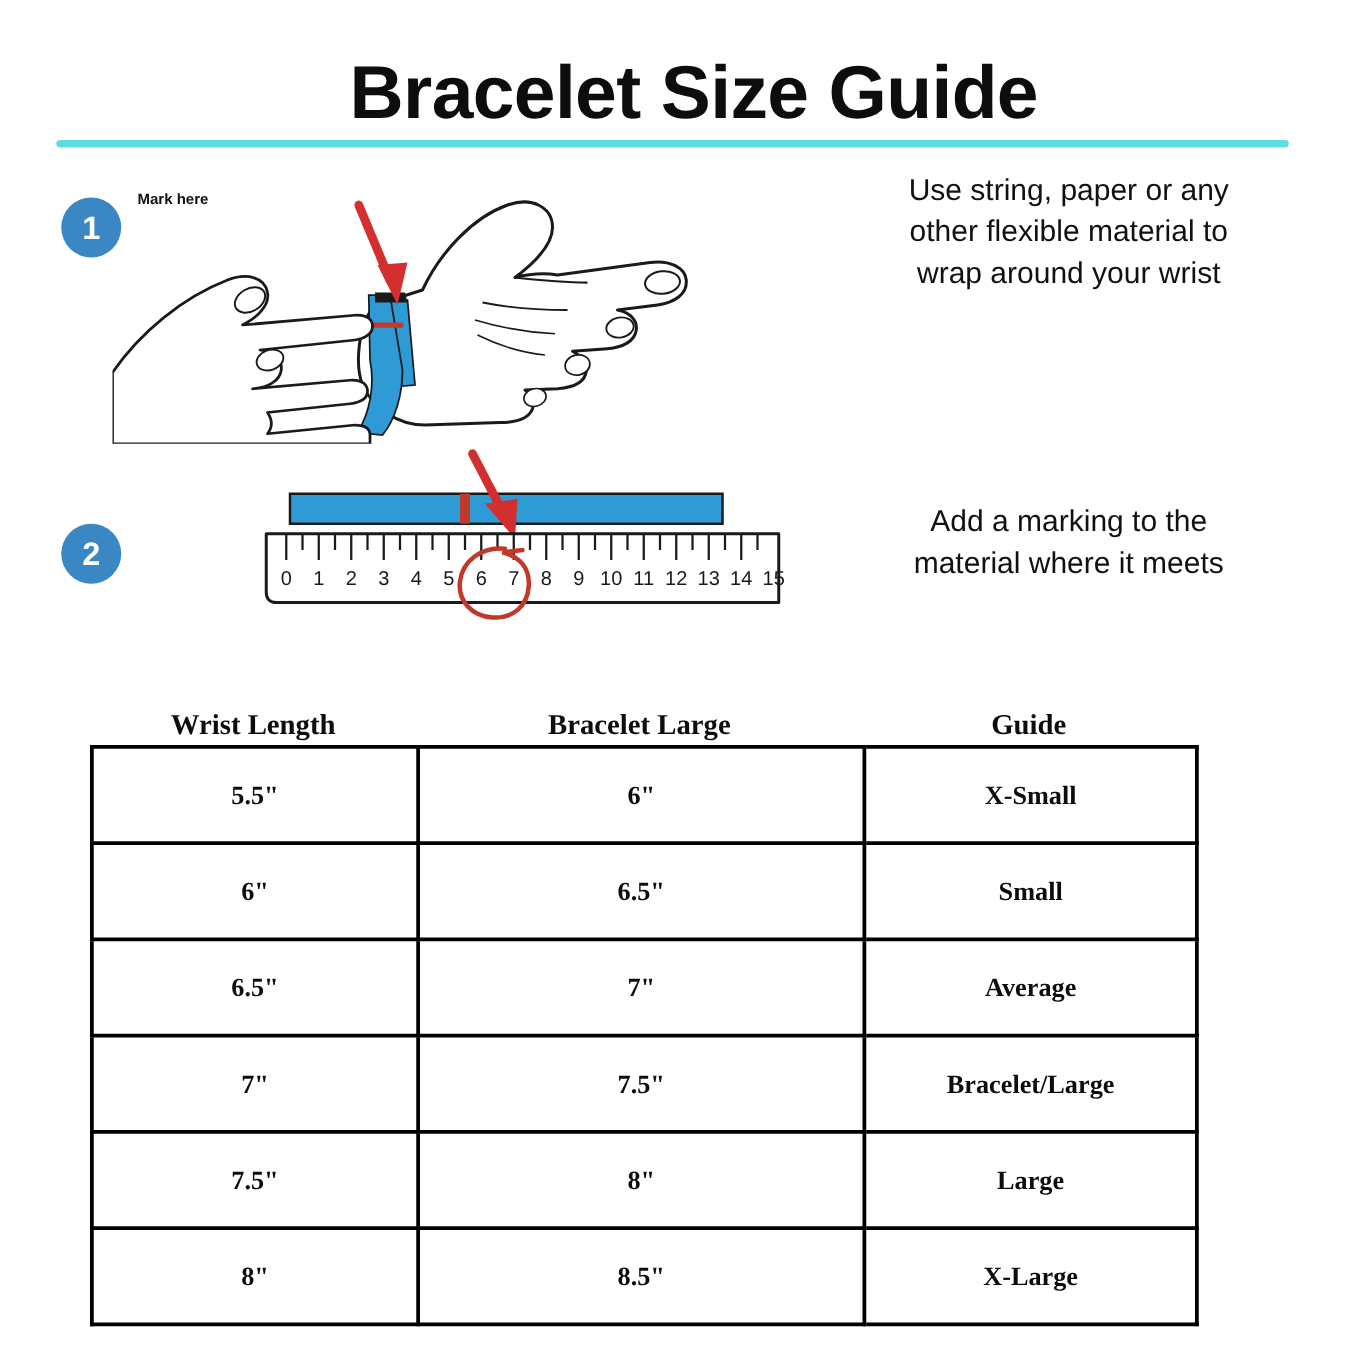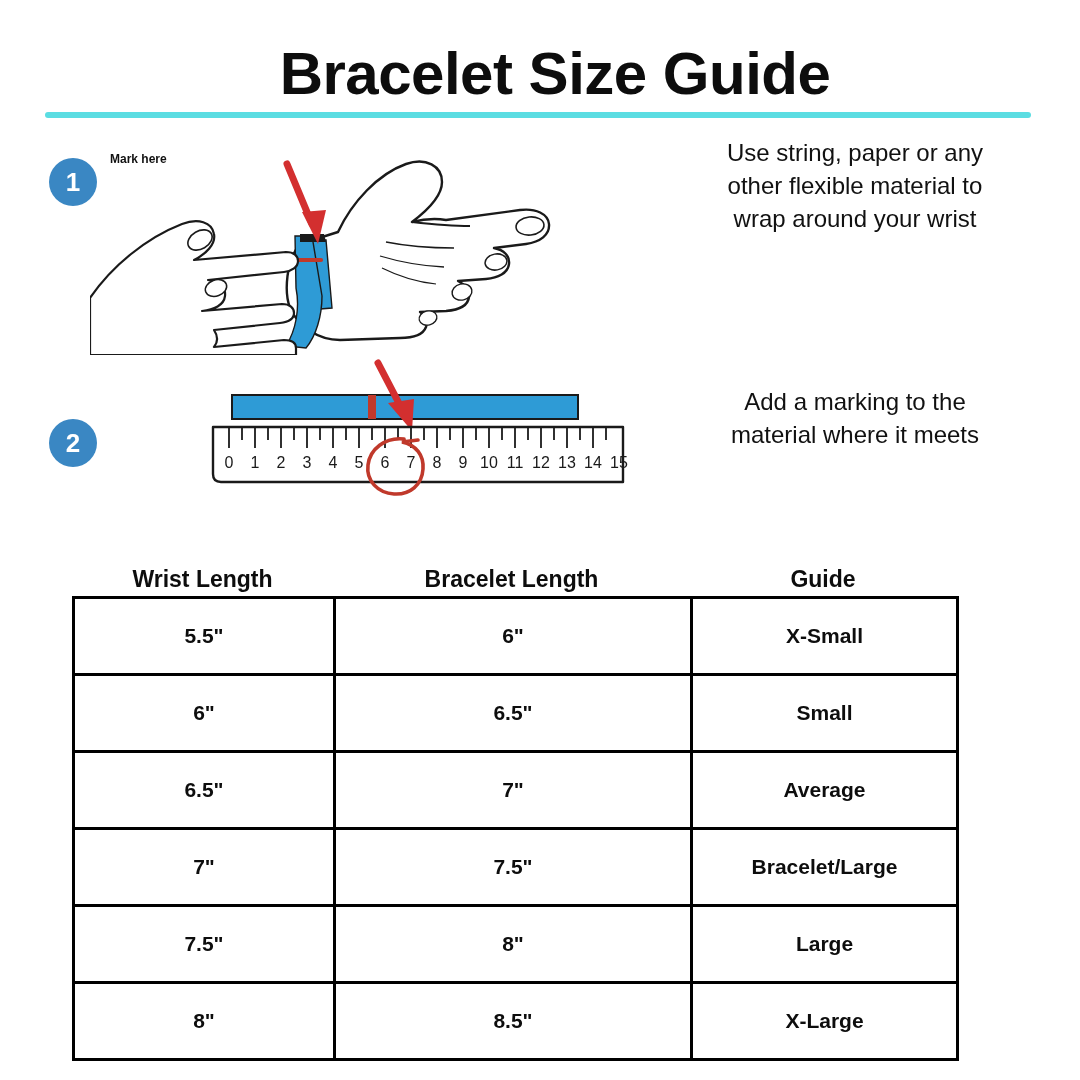--- a/index.html
+++ b/index.html
@@ -88,28 +88,29 @@
   .side-text {
     position: absolute;
     left: 700px;
     width: 310px;
     text-align: center;
     font-size: 24px;
     line-height: 1.38;
     color: #111111;
   }
   #side-text-1 { top: 136px; }
-  #side-text-2 { top: 385px; }
+  #side-text-2 { top: 401px; }
 
   
   .table-wrap {
     position: absolute;
     left: 72px;
     top: 528px;
     width: 809px;
+    font-family: Liberation Serif, serif;
   }
   .table-headers {
     display: flex;
     align-items: flex-end;
     height: 68px;
   }
   .th {
     text-align: center;
     font-size: 23px;
     font-weight: 700;
@@ -265,21 +266,21 @@
 </div>
 
 <div id="side-text-1" class="side-text">Use string, paper or any other flexible material to wrap around your wrist</div>
 <div id="side-text-2" class="side-text">Add a marking to the material where it meets</div>
 
 <div class="table-wrap">
   <div class="table-headers">
     <div class="th col-1">
       <div>Wrist Length</div>
     </div>
-    <div class="th col-2">Bracelet Length</div>
+    <div class="th col-2">Bracelet Large</div>
     <div class="th col-3">Guide</div>
   </div>
 
   <table class="size-table">
     <colgroup>
       <col style="width:261px">
         <col style="width:357px">
         <col style="width:266px">
     </colgroup>
     <tbody id="size-table-body">

